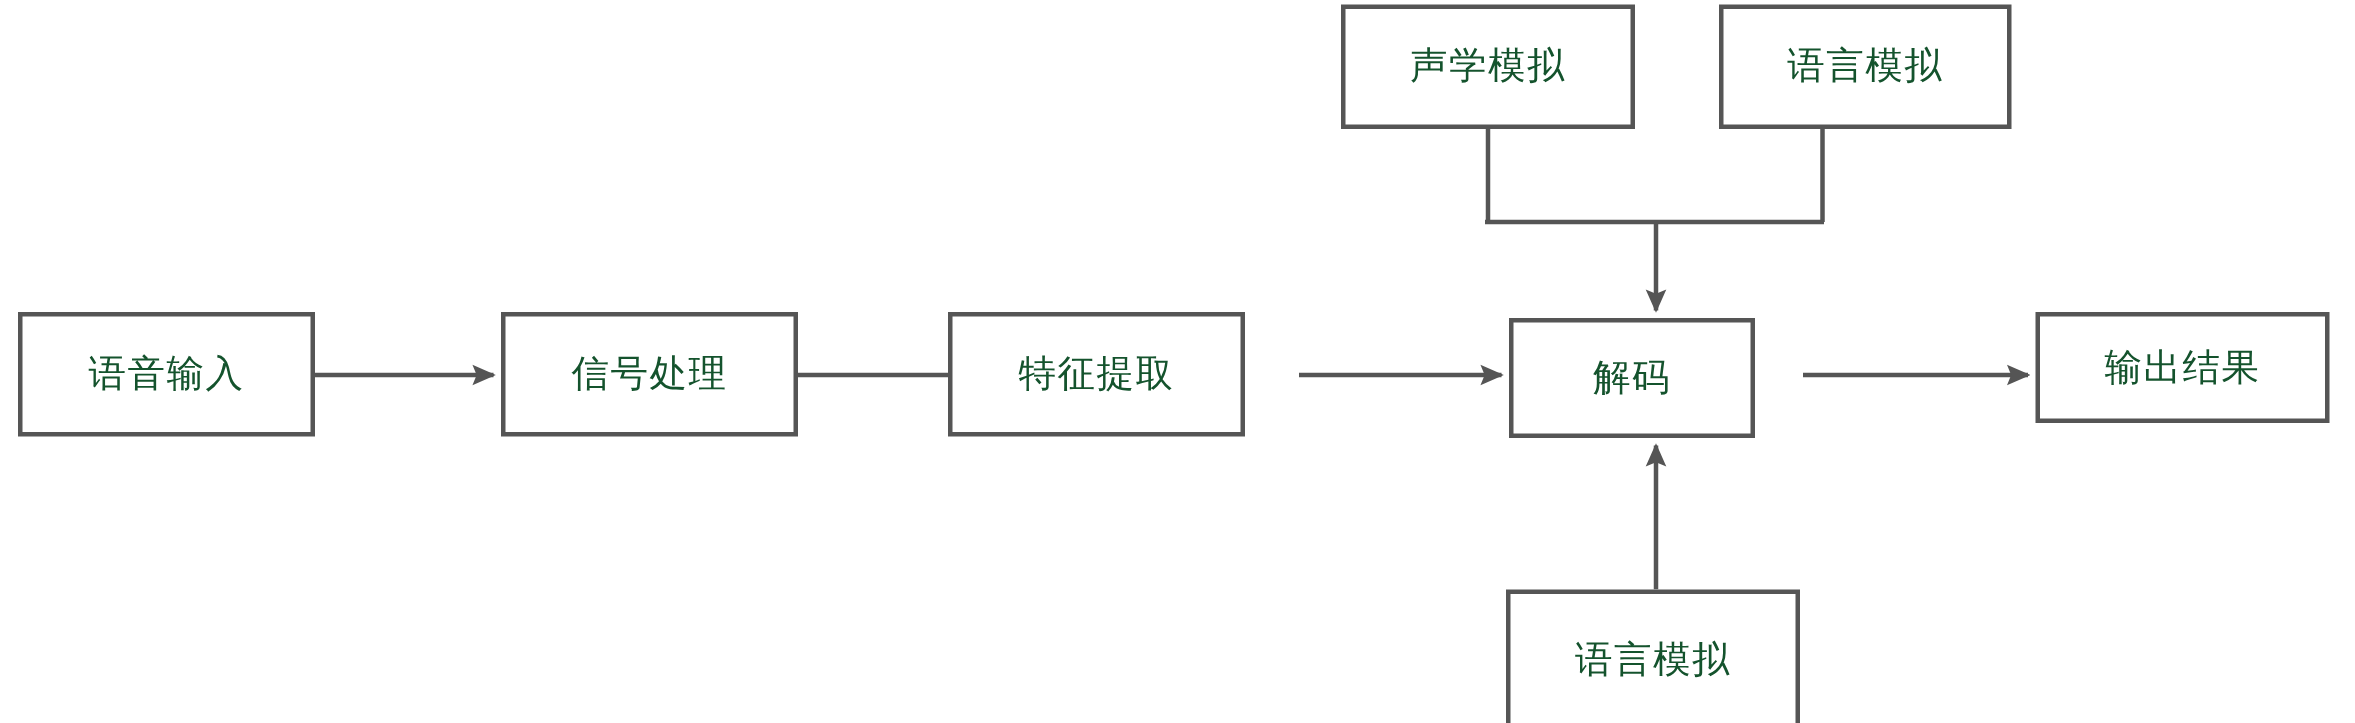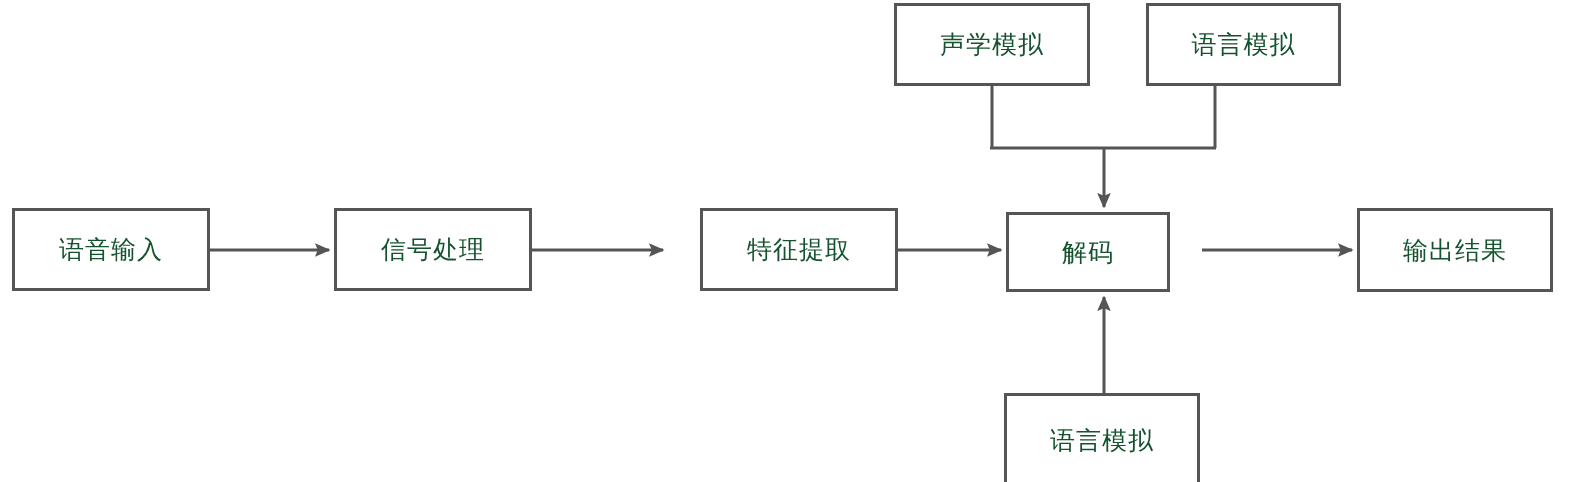--- a/index.html
+++ b/index.html
@@ -87,29 +87,29 @@
   </svg>
 
   <div class="node-box" style="left:334px; top:208px; width:198px; height:83px;">
     <span class="node-label">信号处理</span>
   </div>
 
   <div class="node-box" style="left:12px; top:208px; width:198px; height:83px;">
     <span class="node-label">语音输入</span>
   </div>
 
-  <div class="node-box" style="left:700px; top:208px; width:198px; height:83px;font-family:Liberation Serif, serif;">
+  <div class="node-box" style="left:632px; top:208px; width:198px; height:83px;font-family:Liberation Serif, serif;">
     <span class="node-label">特征提取</span>
   </div>
 
   <div class="node-box" style="left:1006px; top:212px; width:164px; height:80px;">
     <span class="node-label">解码</span>
   </div>
 
-  <div class="node-box" style="left:1357px; top:208px; width:196px; height:84px;">
+  <div class="node-box" style="left:1357px; top:208px; width:196px; height:74px;">
     <span class="node-label">输出结果</span>
   </div>
 
   <div class="node-box" style="left:894px; top:3px; width:196px; height:83px;">
     <span class="node-label">声学模拟</span>
   </div>
 
   <div class="node-box" style="left:1146px; top:3px; width:195px; height:83px;text-align:right;">
     <span class="node-label">语言模拟</span>
   </div>

